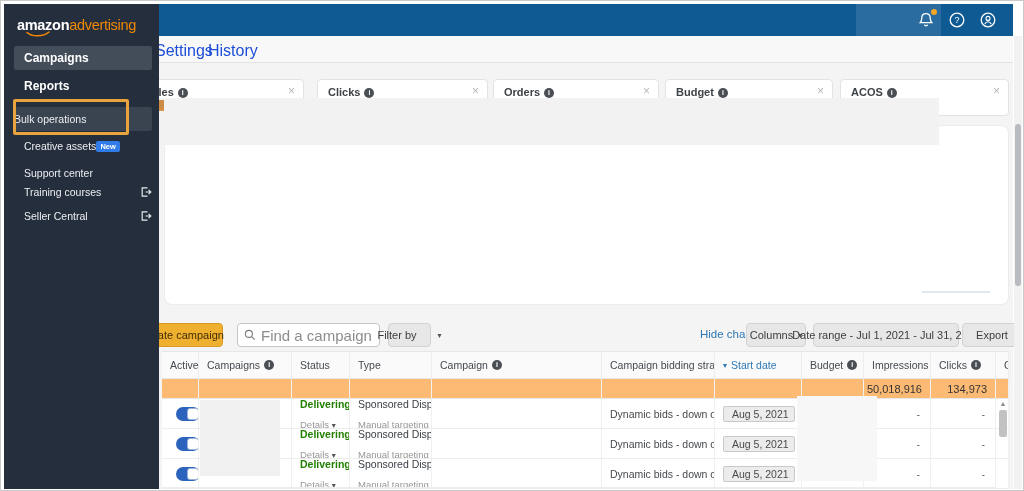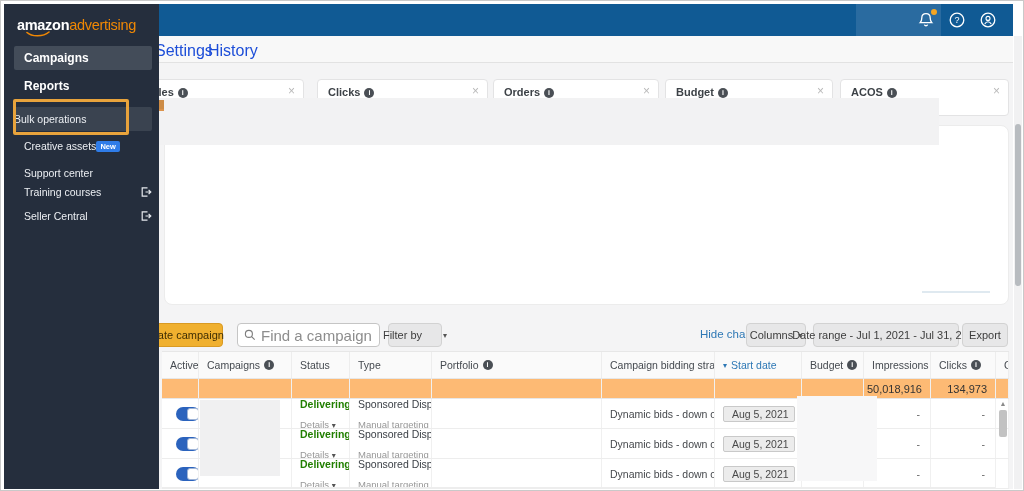--- a/index.html
+++ b/index.html
@@ -58,25 +58,25 @@
          white-space:nowrap; }
   .btn.gray { background:#e7e7e8; border:1px solid #d2d2d2; color:#3d3d3d; }
   #btn-create { left:140px; width:82px; background:#f0b02f; border:1px solid #d99a23; color:#3f2e03; }
   #search-box { position:absolute; left:236px; top:322px; width:143px; height:24px;
                 background:#fff; border:1px solid #c5c5c5; border-radius:4px;
                 display:flex; align-items:center; padding:0 6px; }
   #search-box svg { width:12px; height:12px; margin-right:5px; flex:0 0 auto; }
   #search-box input { border:none; outline:none; width:100%; font-size:15px; color:#444;
                       font-family:"Liberation Sans", sans-serif; background:transparent; }
   #search-box input::placeholder { color:#8d8d8d; }
-  #btn-filter { left:387px; width:54px; gap:21px; }
+  #btn-filter { left:387px; width:43px; gap:21px; }
   #link-hidechart { position:absolute; left:699px; top:327px; font-size:11.5px; color:#2e78b5; cursor:pointer; }
   #btn-columns { left:745px; width:60px; gap:5px; }
   #btn-daterange { left:812px; width:146px; }
-  #btn-export { left:961px; width:46px; }
+  #btn-export { left:961px; width:60px; }
   .caret { font-size:8px; color:#555; }
 
   
   #tablewrap { position:absolute; left:161px; top:350px; width:847px; }
   .grid-row { display:grid; grid-template-columns:37px 93px 58px 82px 170px 113px 87px 62px 67px 65px 1fr; }
   #thead { background:#fafafa; border-top:1px solid #e7e7e7; border-bottom:1px solid #e7e7e7; height:28px; }
   #thead .th { display:flex; align-items:center; padding-left:8px; font-size:10.5px;
                color:#454a50; border-right:1px solid #ededed; white-space:nowrap; overflow:hidden; }
   #thead > div:nth-of-type(7) { color:#2e78b5; cursor:pointer; }
   .sort-caret { font-size:8px; margin-right:4px; color:#2e78b5; }
@@ -255,21 +255,21 @@
         </div>
 
         <div class="th">
 
           <span>Type</span>
 
         </div>
 
         <div class="th">
 
-          <span>Portfolio</span>
+          <span>Campaign</span>
           <span class="info-i">i</span>
         </div>
 
         <div class="th">
 
           <span>Campaign bidding strategy</span>
 
         </div>
 
         <div class="th">

